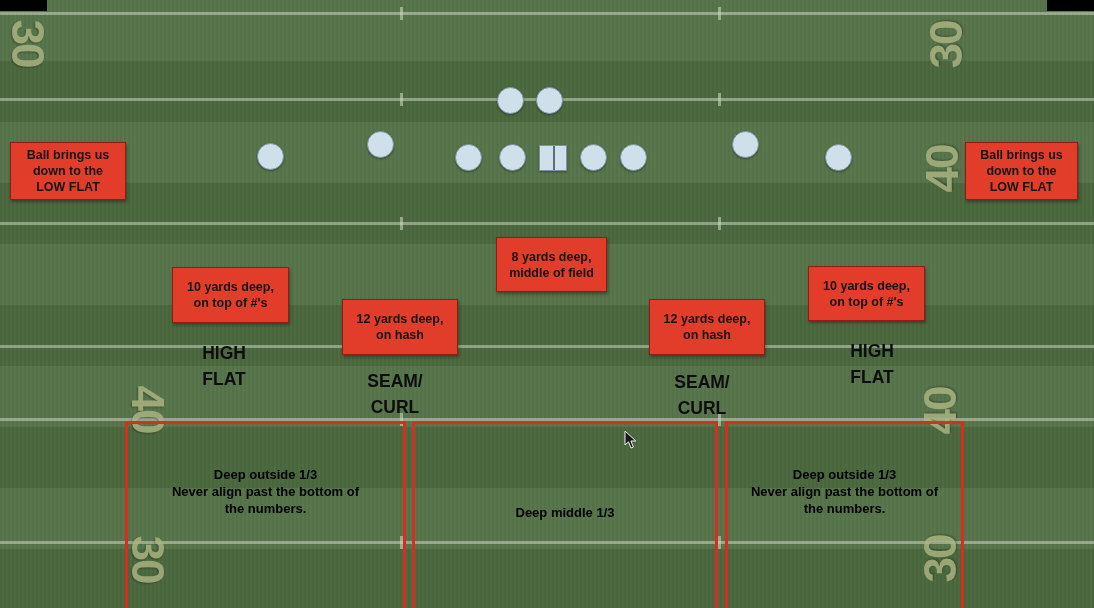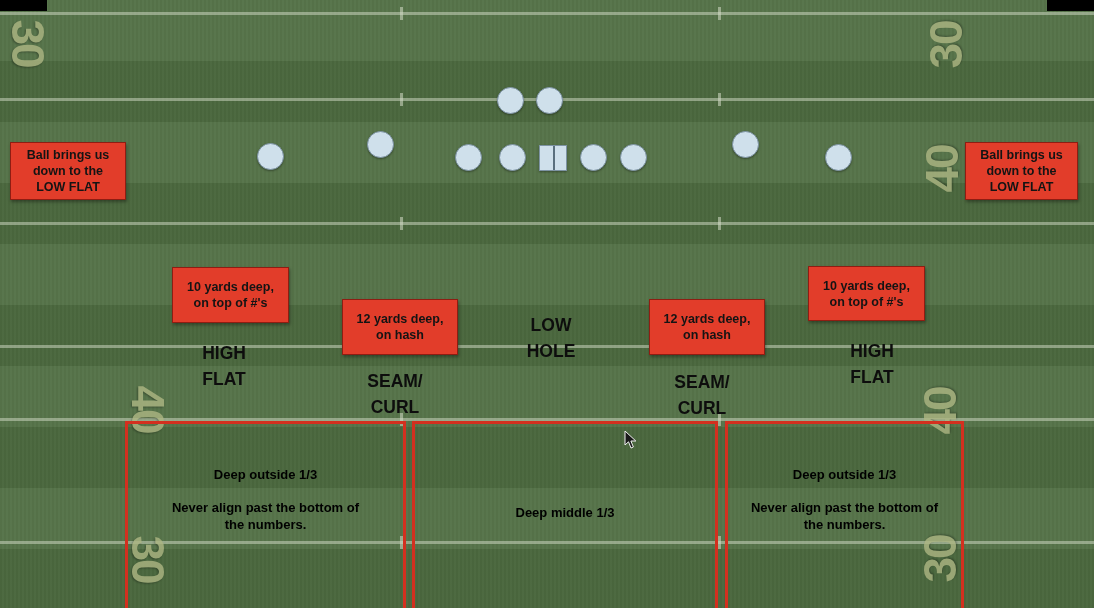--- a/index.html
+++ b/index.html
@@ -41,21 +41,21 @@
     box-shadow:1px 2px 3px rgba(0,0,0,0.35);box-sizing:border-box;padding:2px;
   }
   .zname{
     position:absolute;width:110px;text-align:center;color:#0d0d0d;font-weight:bold;
     font-size:17.5px;line-height:26px;
   }
   .dzone{
     position:absolute;border:3px solid #d3301f;box-sizing:border-box;
     text-align:center;color:#000;font-weight:bold;font-size:13px;line-height:17px;
   }
-  .dzone .gap{margin-top:16px;}
+  .dzone .gap{}
   .logo{
     position:absolute;left:968px;top:547px;width:126px;height:55px;background:#101010;
     display:flex;flex-direction:column;align-items:center;justify-content:center;gap:2px;
   }
   .logo .g{color:#fff;font-weight:bold;font-size:19px;letter-spacing:1.5px;line-height:1;}
   .logo .v{
     color:#fff;font-weight:bold;font-size:17px;letter-spacing:2px;line-height:1;
     border:2px solid #fff;padding:2px 8px 2px 3px;display:flex;align-items:center;gap:4px;
   }
   .logo .v::before{
@@ -127,44 +127,44 @@
   </div>
   <div class="rlabel" style="left:965px;top:142px;width:113px;height:58px">
     <div>Ball brings us</div>
     <div>down to the</div>
     <div>LOW FLAT</div>
   </div>
   <div class="rlabel" style="left:172px;top:267px;width:117px;height:56px">
     <div>10 yards deep,</div>
     <div>on top of #'s</div>
   </div>
+  <div class="rlabel" style="left:496px;top:237px;width:111px;height:55px">
+    <div>8 yards deep,</div>
+    <div>middle of field</div>
+  </div>
   <div class="rlabel" style="left:342px;top:299px;width:116px;height:56px">
     <div>12 yards deep,</div>
     <div>on hash</div>
   </div>
   <div class="rlabel" style="left:649px;top:299px;width:116px;height:56px">
     <div>12 yards deep,</div>
     <div>on hash</div>
   </div>
   <div class="rlabel" style="left:808px;top:266px;width:117px;height:55px">
     <div>10 yards deep,</div>
     <div>on top of #'s</div>
   </div>
 
   <div class="zname" style="left:169px;top:340px">
     <div>HIGH</div>
     <div>FLAT</div>
   </div>
   <div class="zname" style="left:340px;top:368px">
     <div>SEAM/</div>
     <div>CURL</div>
-  </div>
-  <div class="zname" style="left:496px;top:312px">
-    <div>LOW</div>
-    <div>HOLE</div>
   </div>
   <div class="zname" style="left:647px;top:369px">
     <div>SEAM/</div>
     <div>CURL</div>
   </div>
   <div class="zname" style="left:817px;top:338px">
     <div>HIGH</div>
     <div>FLAT</div>
   </div>
 

